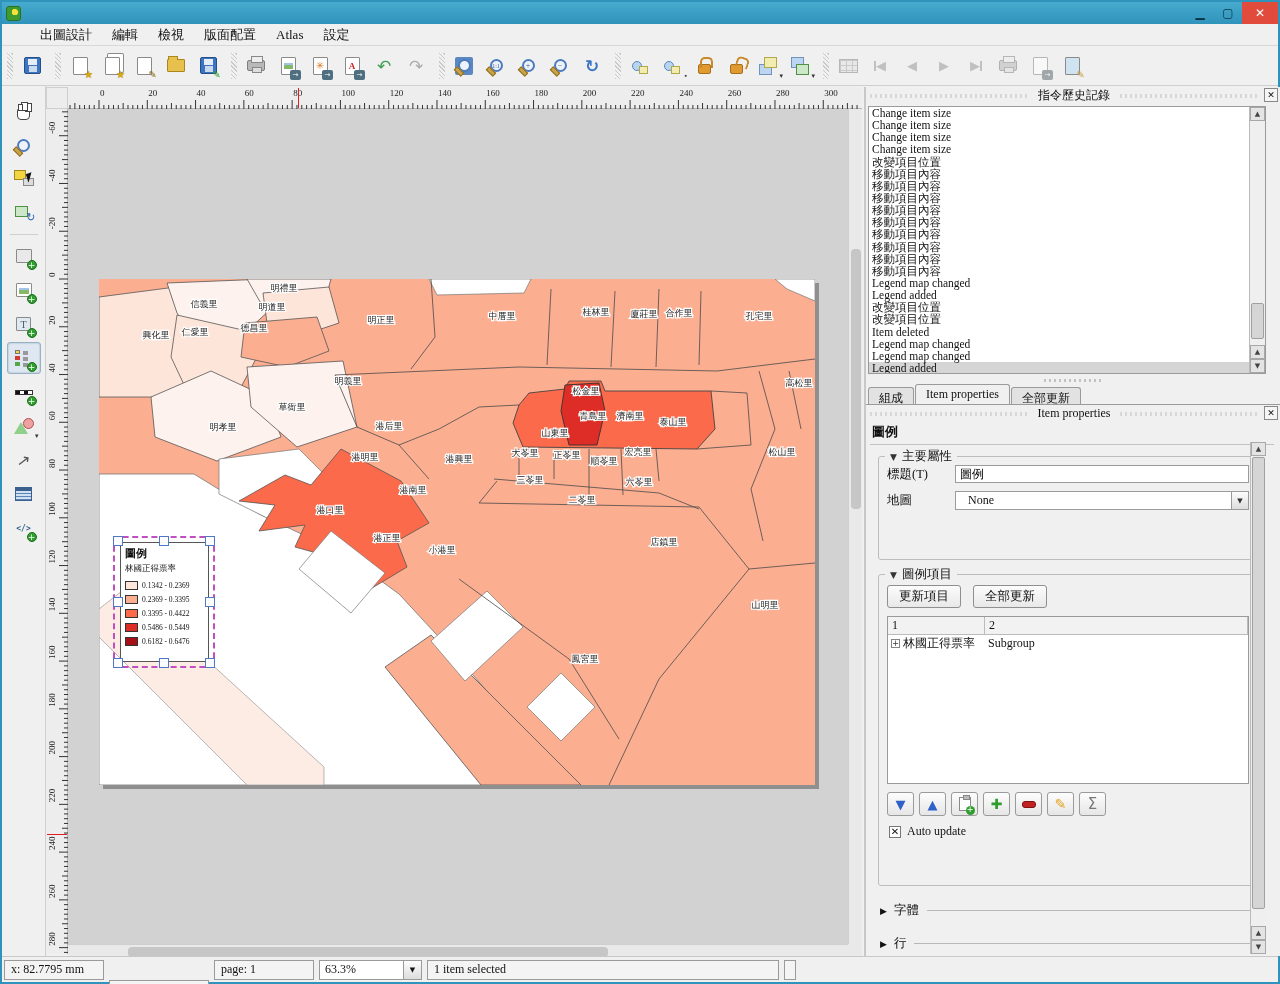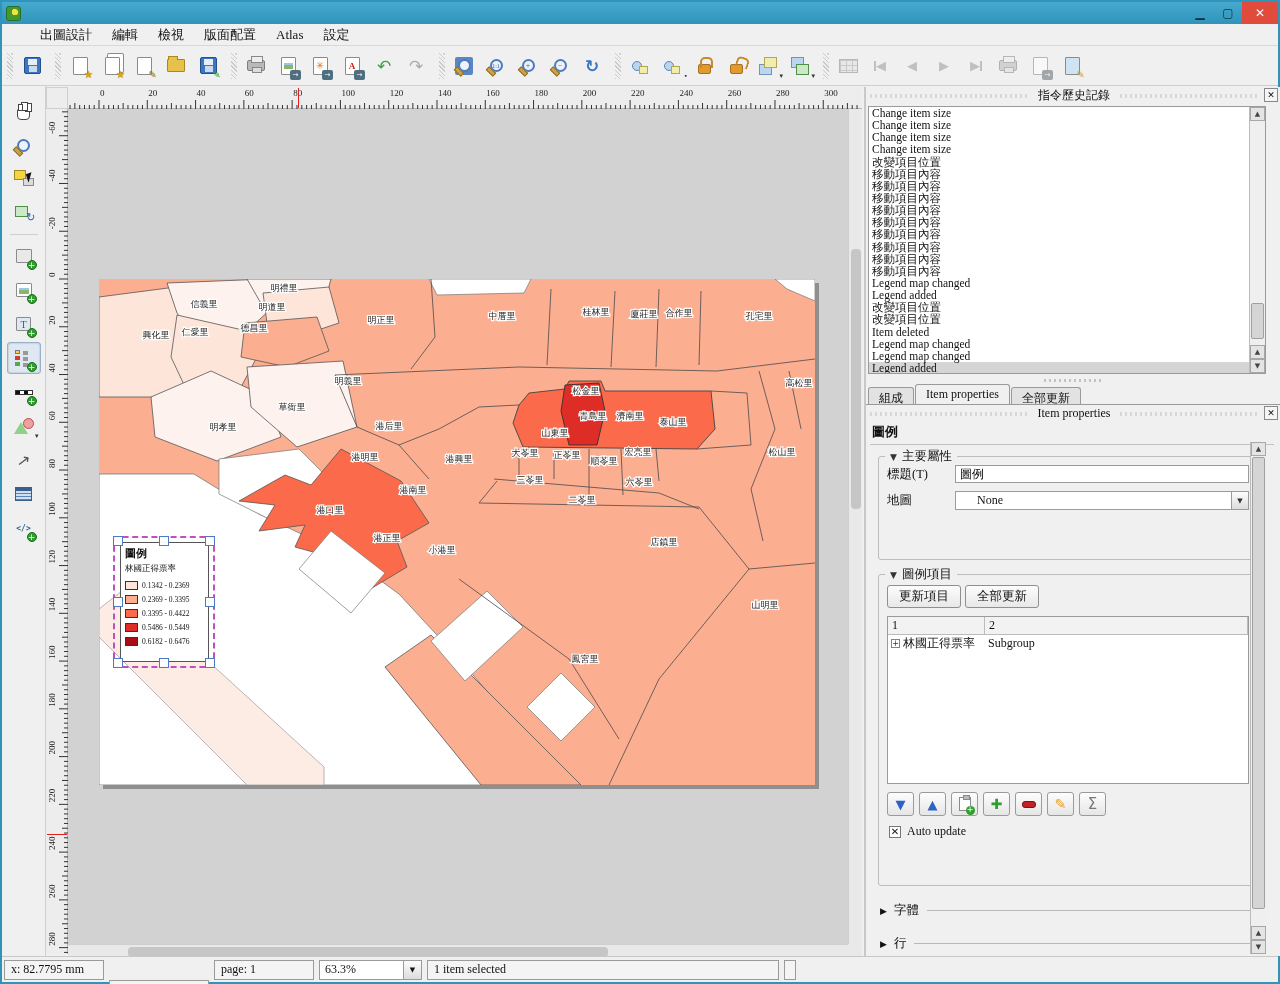--- a/index.html
+++ b/index.html
@@ -169,26 +169,26 @@
   .group { position:relative; border:1px solid #bdbdbd; border-radius:3px; margin:14px 8px 6px 10px; }
   .gtitle { position:absolute; top:-9px; left:6px; background:#f0f0f0; padding:0 5px; font-size:12.5px; }
   .gtitle .ar { font-size:9px; color:#333; margin-right:5px; font-family:"DejaVu Sans",sans-serif; }
   .g1 { height:104px; }
   .g2 { height:312px; }
   .frow { display:flex; align-items:center; margin:8px 8px 0 8px; }
   .flabel { width:68px; font-size:12.5px; flex:none; }
   .tinput { flex:1; height:18px; border:1px solid #9b9b9b; background:#fff; font-size:12px;
     font-family:"Liberation Serif","DejaVu Serif",serif; padding:0 4px; }
   .combo { flex:1; height:19px; border:1px solid #9b9b9b; background:#fff; display:flex; align-items:center; position:relative; }
-  .combo .val { padding-left:21px; font-size:12px; flex:1; }
+  .combo .val { padding-left:12px; font-size:12px; flex:1; }
   .combo .cbtn { width:17px; height:17px; background:linear-gradient(#fdfdfd,#dcdcdc); border-left:1px solid #9b9b9b;
     font-size:7px; display:flex; align-items:center; justify-content:center; font-family:"DejaVu Sans",sans-serif; color:#333; }
   .btnrow { display:flex; margin:10px 8px 0 8px; }
   .pushbtn { border:1px solid #8f8f8f; border-radius:3px; background:linear-gradient(#fcfcfc,#e8e8e8);
-    padding:2px 11px; font-size:12.5px; margin-right:4px; }
+    padding:2px 11px; font-size:12.5px; margin-right:12px; }
   .treebox { margin:8px 8px 0 8px; border:1px solid #9a9a9a; background:#fff; height:168px; position:relative; }
   .thead { display:flex; height:18px; background:#f2f2f2; border-bottom:1px solid #bbb; }
   .thc { border-right:1px solid #bbb; padding:1px 4px; font-size:12px; }
   .thc.c1 { width:97px; flex:none; } .thc.c2 { flex:1; }
   .trow { display:flex; align-items:center; height:17px; font-size:12px; }
   .expbox { width:9px; height:9px; border:1px solid #848484; margin:0 3px 0 3px; font-size:8px; line-height:7px;
     text-align:center; color:#333; font-family:"DejaVu Sans",sans-serif; flex:none; }
   .trow .c1t { width:85px; flex:none; white-space:nowrap; }
   .smallbtns { display:flex; margin:8px 8px 0 8px; }
   .sqbtn { width:27px; height:24px; border:1px solid #9a9a9a; border-radius:3px; background:linear-gradient(#fdfdfd,#e6e6e6);

